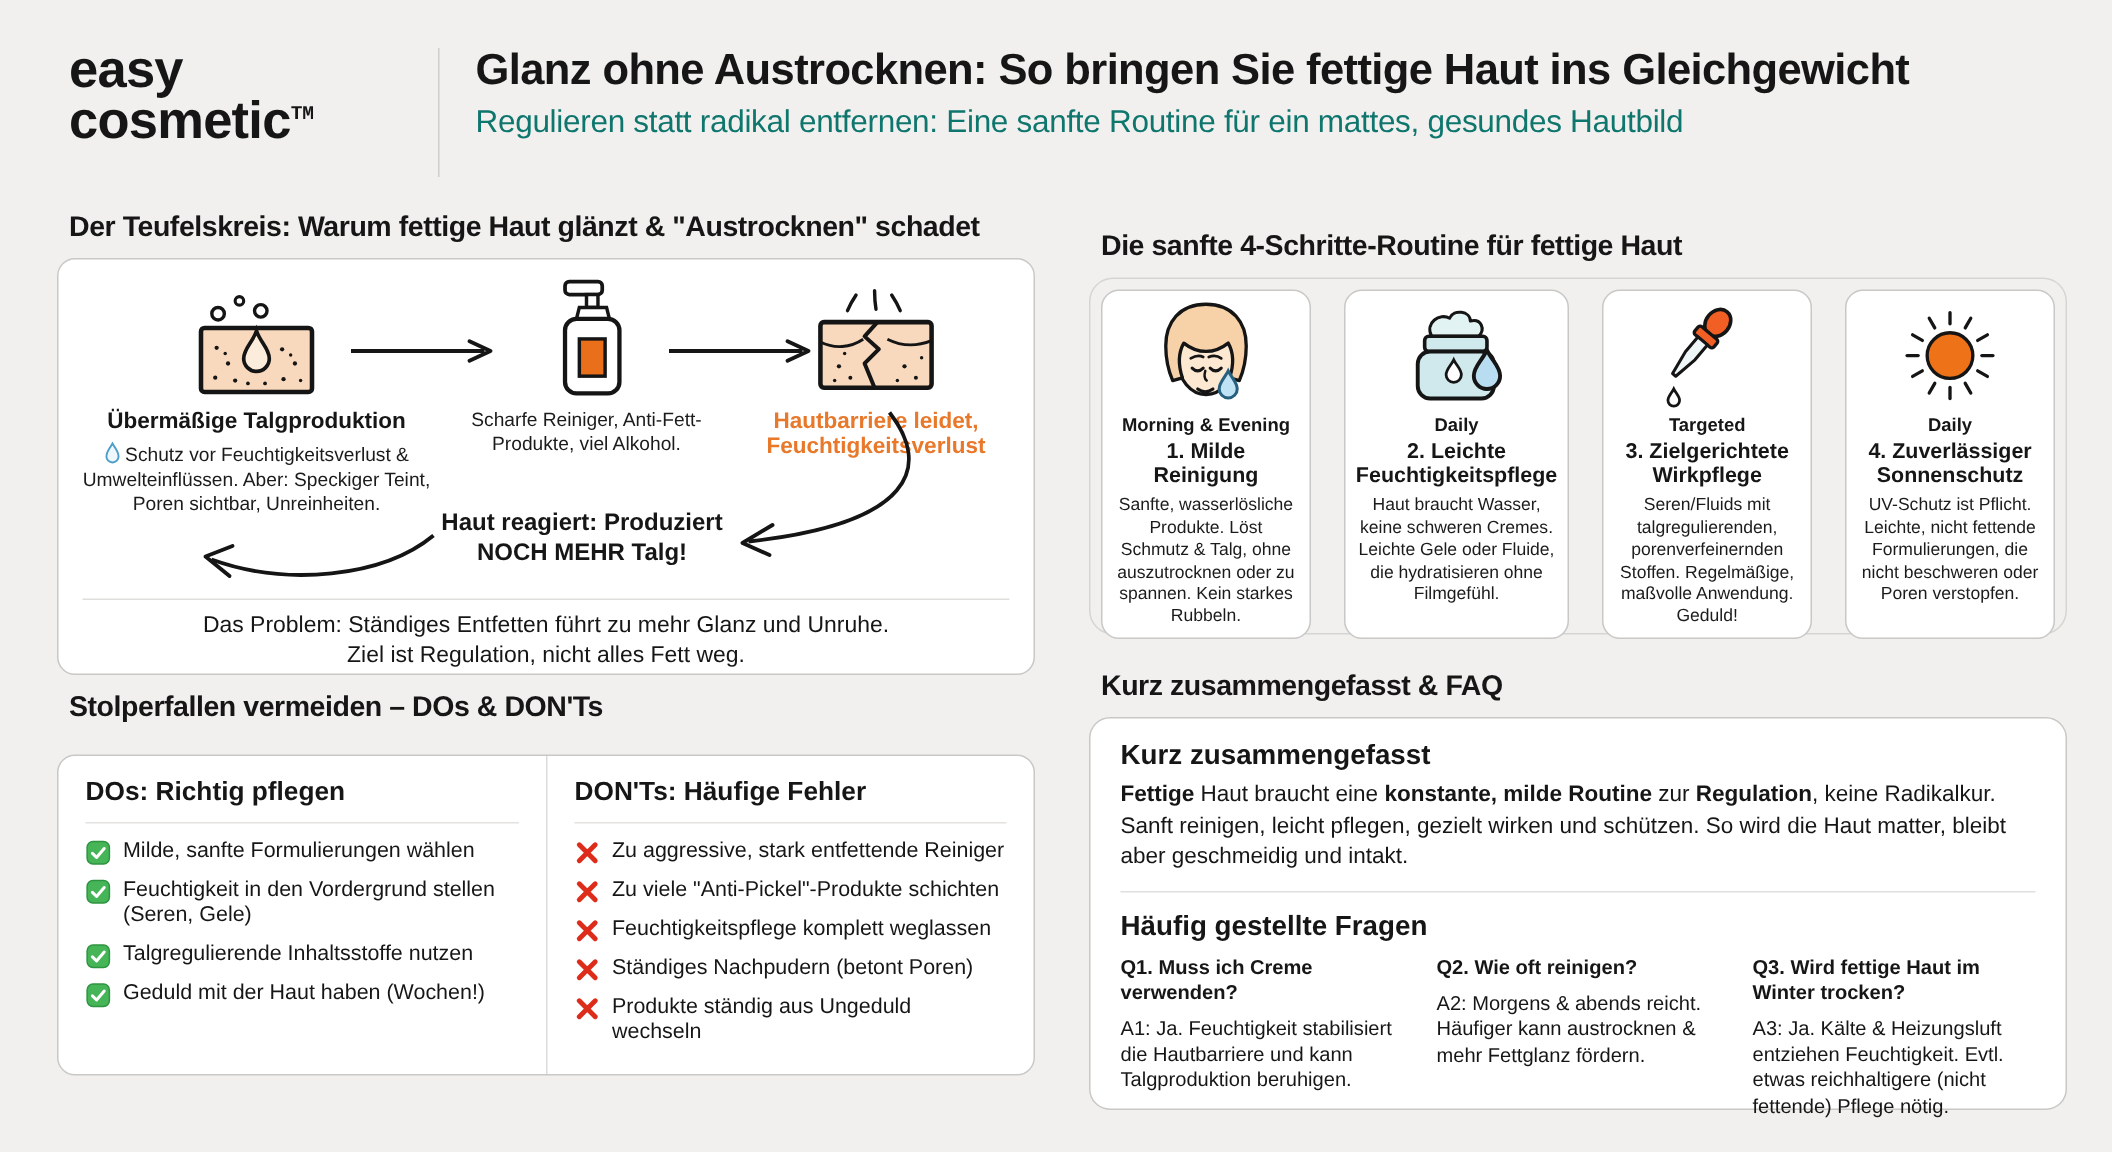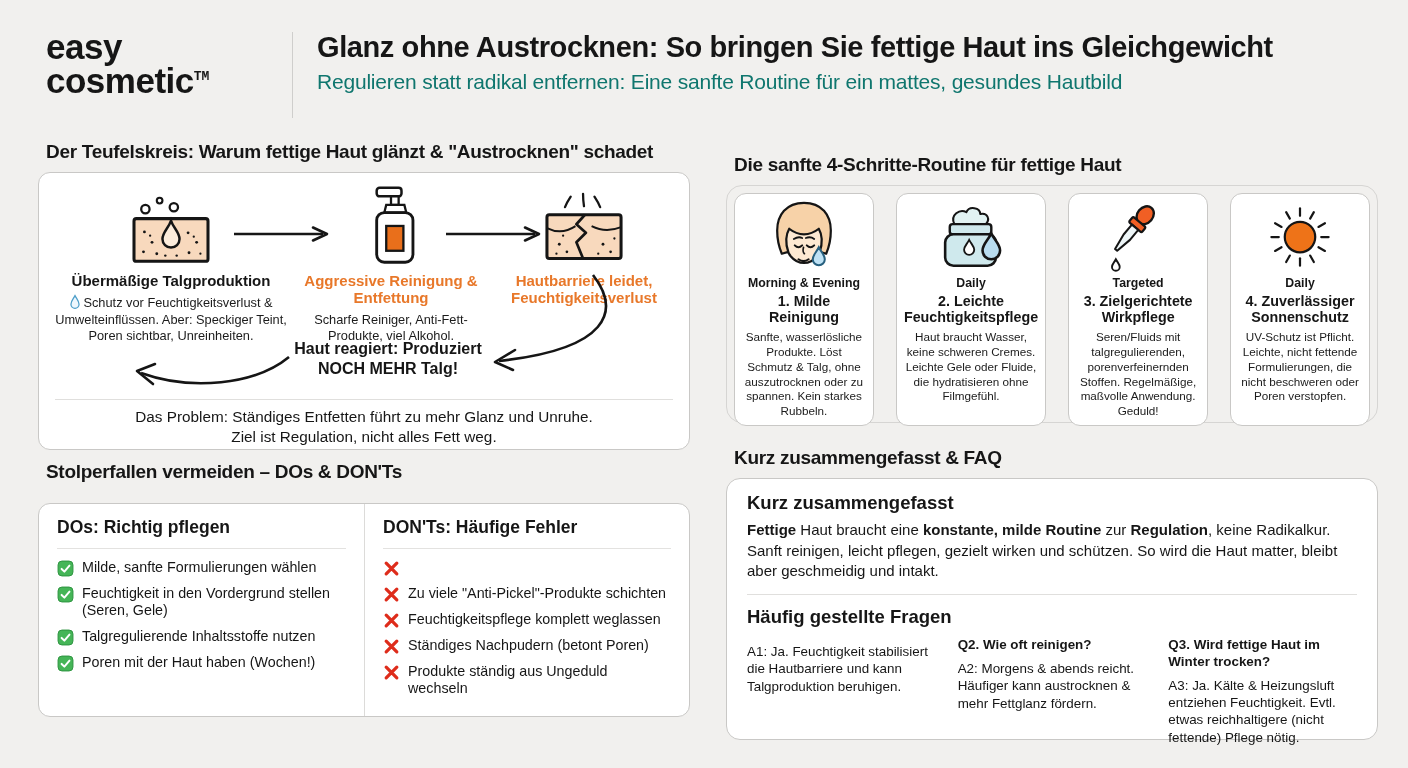--- a/index.html
+++ b/index.html
@@ -144,21 +144,20 @@
           <div class="cy-col cy-col2">
             <div class="cy-icon">
               <svg width="56" height="84" viewBox="0 0 58 88">
                 <rect x="14" y="5" width="26" height="9" rx="3" fill="#fff" stroke="#151515" stroke-width="2.6"></rect>
                 <rect x="29" y="14" width="8" height="9" fill="#fff" stroke="#151515" stroke-width="2.4"></rect>
                 <path d="M24 23 h19 l2 8 h-23 z" fill="#fff" stroke="#151515" stroke-width="2.4"></path>
                 <rect x="14" y="31" width="38" height="52" rx="8" fill="#fff" stroke="#151515" stroke-width="3"></rect>
                 <rect x="24" y="45" width="18" height="26" fill="#e96f1b" stroke="#151515" stroke-width="2.4"></rect>
               </svg>
             </div>
-            <div class="cy-title orange">Aggressive Reinigung &amp; Entfettung</div>
             <div class="cy-desc">Scharfe Reiniger, Anti-Fett-Produkte, viel Alkohol.</div>
           </div>
 
           <div class="cy-col cy-col3">
             <div class="cy-icon">
               <svg width="80" height="76" viewBox="0 0 84 80">
                 <g stroke="#151515" stroke-width="2.4" fill="none" stroke-linecap="round">
                   <path d="M28 6 q-4 6 -6 11"></path>
                     <path d="M41 3 q0 7 1 13"></path>
                     <path d="M53 6 q4 6 6 11"></path>
@@ -232,31 +231,32 @@
             <li>
                 <svg class="li-ic" width="17" height="17">
                   <use href="#ic-check"></use>
                 </svg>
                 <span>Talgregulierende Inhaltsstoffe nutzen</span>
               </li>
             <li>
                 <svg class="li-ic" width="17" height="17">
                   <use href="#ic-check"></use>
                 </svg>
-                <span>Poren mit der Haut haben (Wochen!)</span>
+                <span>Geduld mit der Haut haben (Wochen!)</span>
               </li>
           </ul>
         </div>
         <div class="dd-col">
           <div class="dd-head">DON'Ts: Häufige Fehler</div>
           <ul class="dd-list">
             <li>
                 <svg class="li-ic" width="17" height="17">
                   <use href="#ic-cross"></use>
                 </svg>
+                <span>Zu aggressive, stark entfettende Reiniger</span>
               </li>
             <li>
                 <svg class="li-ic" width="17" height="17">
                   <use href="#ic-cross"></use>
                 </svg>
                 <span>Zu viele "Anti-Pickel"-Produkte schichten</span>
               </li>
             <li>
                 <svg class="li-ic" width="17" height="17">
                   <use href="#ic-cross"></use>
@@ -366,20 +366,21 @@
 
       <h2 class="sec">Kurz zusammengefasst &amp; FAQ</h2>
 
       <div class="card sum-card">
         <div class="sum-title">Kurz zusammengefasst</div>
         <div class="sum-text"><b>Fettige</b><span> Haut braucht eine </span><b>konstante, milde Routine</b><span> zur </span><b>Regulation</b><span>, keine Radikalkur. Sanft reinigen, leicht pflegen, gezielt wirken und schützen. So wird die Haut matter, bleibt aber geschmeidig und intakt.</span></div>
         <hr class="sum-div">
         <div class="faq-title">Häufig gestellte Fragen</div>
         <div class="faq-grid">
           <div class="faq-item">
+            <div class="faq-q">Q1. Muss ich Creme verwenden?</div>
             <div class="faq-a">A1: Ja. Feuchtigkeit stabilisiert die Hautbarriere und kann Talgproduktion beruhigen.</div>
           </div>
           <div class="faq-item">
             <div class="faq-q">Q2. Wie oft reinigen?</div>
             <div class="faq-a">A2: Morgens &amp; abends reicht. Häufiger kann austrocknen &amp; mehr Fettglanz fördern.</div>
           </div>
           <div class="faq-item">
             <div class="faq-q">Q3. Wird fettige Haut im Winter trocken?</div>
             <div class="faq-a">A3: Ja. Kälte &amp; Heizungsluft entziehen Feuchtigkeit. Evtl. etwas reichhaltigere (nicht fettende) Pflege nötig.</div>
           </div>

